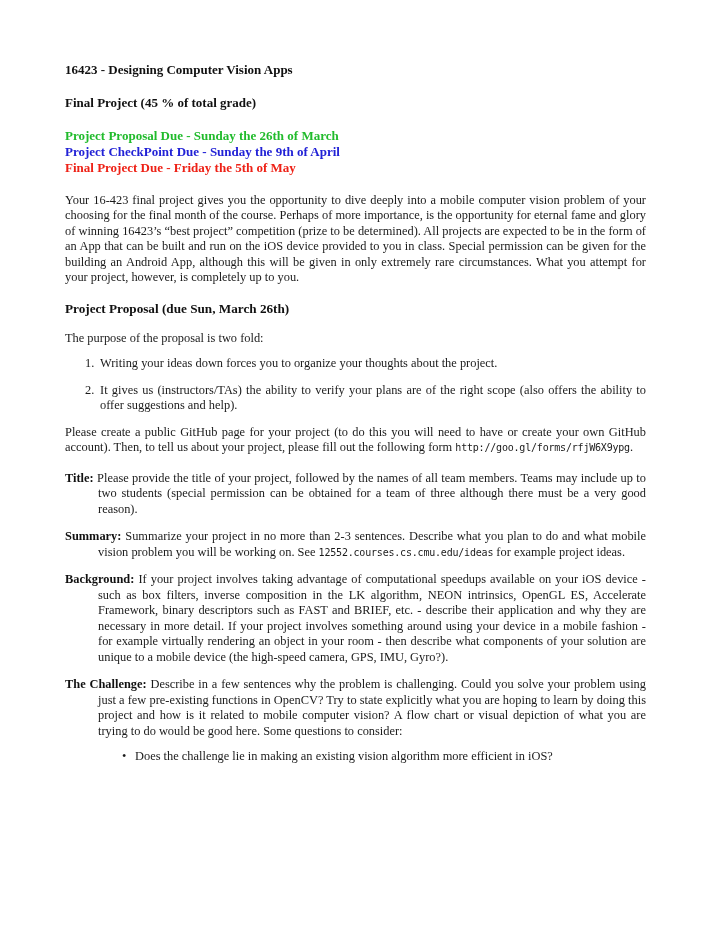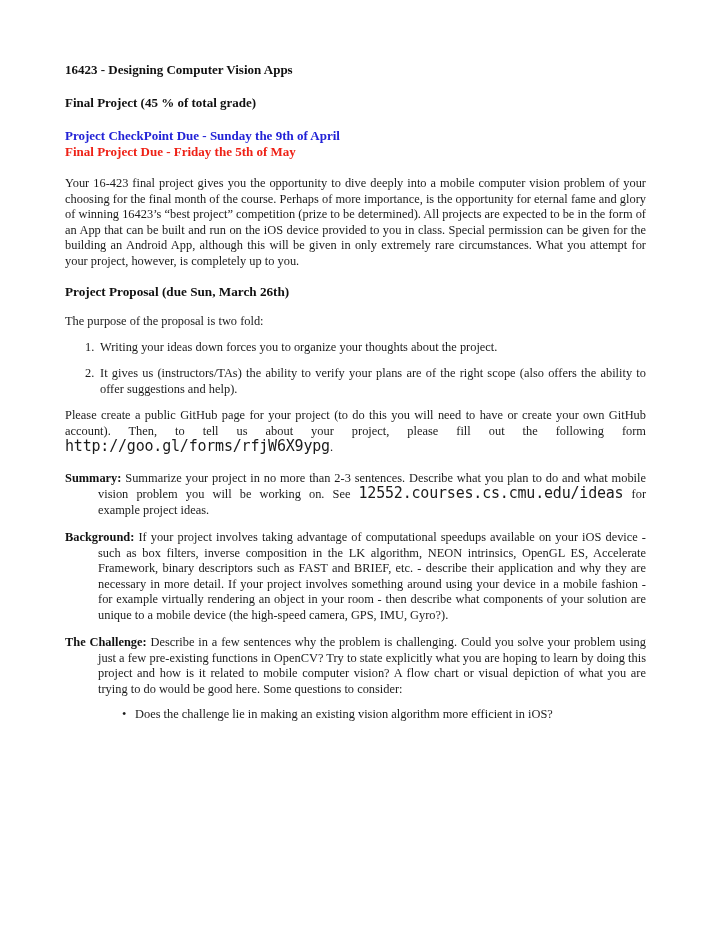--- a/index.html
+++ b/index.html
@@ -58,21 +58,21 @@
     font-size: 12.4px;
     line-height: 15.5px;
     text-align: justify;
     padding-left: 33px;
     text-indent: -33px;
     margin: 0 0 12px 0;
   }
   .def b { color: #111; }
   .mono {
     font-family: "DejaVu Sans Mono", monospace;
-    font-size: 15px;
+    font-size: 10px;
     letter-spacing: -0.2px;
   }
   .bullet-item {
     display: flex;
     font-size: 12.4px;
     line-height: 15.5px;
     margin: 3px 0 0 57px;
   }
   .bullet-marker { flex: 0 0 13px; }
   .bullet-text { flex: 1; }
@@ -80,20 +80,21 @@
 </head>
 <body>
 
 <div class="page">
 
   <p class="h">16423 - Designing Computer Vision Apps</p>
 
   <p class="h">Final Project (45 % of total grade)</p>
 
   <div class="dues">
+    <p class="due" style="color: rgb(33, 187, 44);">Project Proposal Due - Sunday the 26th of March</p>
     <p class="due" style="color: rgb(34, 34, 214);">Project CheckPoint Due - Sunday the 9th of April</p>
     <p class="due" style="color: rgb(238, 33, 22);">Final Project Due - Friday the 5th of May</p>
   </div>
 
   <p class="body-p">Your 16-423 final project gives you the opportunity to dive deeply into a mobile computer vision problem of your choosing for the final month of the course. Perhaps of more importance, is the opportunity for eternal fame and glory of winning 16423’s “best project” competition (prize to be determined). All projects are expected to be in the form of an App that can be built and run on the iOS device provided to you in class. Special permission can be given for the building an Android App, although this will be given in only extremely rare circumstances. What you attempt for your project, however, is completely up to you.</p>
 
   <p class="section-h">Project Proposal (due Sun, March 26th)</p>
 
   <p class="body-p purpose">The purpose of the proposal is two fold:</p>
 
@@ -103,20 +104,21 @@
   </div>
 
   <div class="num-item">
     <span class="num">2.</span>
     <span class="num-text">It gives us (instructors/TAs) the ability to verify your plans are of the right scope (also offers the ability to offer suggestions and help).</span>
   </div>
 
   <p class="body-p" style="margin-top:2px"><span>Please create a public GitHub page for your project (to do this you will need to have or create your own GitHub account). Then, to tell us about your project, please fill out the following form </span><span class="mono">http://goo.gl/forms/rfjW6X9ypg</span><span>.</span></p>
 
 
+  <p class="def"><b>Title:</b> <span>Please provide the title of your project, followed by the names of all team members. Teams may include up to two students (special permission can be obtained for a team of three although there must be a very good reason).</span></p>
 
   <p class="def"><b>Summary:</b> <span>Summarize your project in no more than 2-3 sentences. Describe what you plan to do and what mobile vision problem you will be working on. See </span><span class="mono">12552.courses.cs.cmu.edu/ideas</span><span> for example project ideas.</span></p>
 
   <p class="def"><b>Background:</b> <span>If your project involves taking advantage of computational speedups available on your iOS device - such as box filters, inverse composition in the LK algorithm, NEON intrinsics, OpenGL ES, Accelerate Framework, binary descriptors such as FAST and BRIEF, etc. - describe their application and why they are necessary in more detail. If your project involves something around using your device in a mobile fashion - for example virtually rendering an object in your room - then describe what components of your solution are unique to a mobile device (the high-speed camera, GPS, IMU, Gyro?).</span></p>
 
   <p class="def" style="margin-bottom:10px"><b>The Challenge:</b> <span>Describe in a few sentences why the problem is challenging. Could you solve your problem using just a few pre-existing functions in OpenCV? Try to state explicitly what you are hoping to learn by doing this project and how is it related to mobile computer vision? A flow chart or visual depiction of what you are trying to do would be good here. Some questions to consider:</span></p>
 
   <div class="bullet-item">
     <span class="bullet-marker">•</span>
     <span class="bullet-text">Does the challenge lie in making an existing vision algorithm more efficient in iOS?</span>

